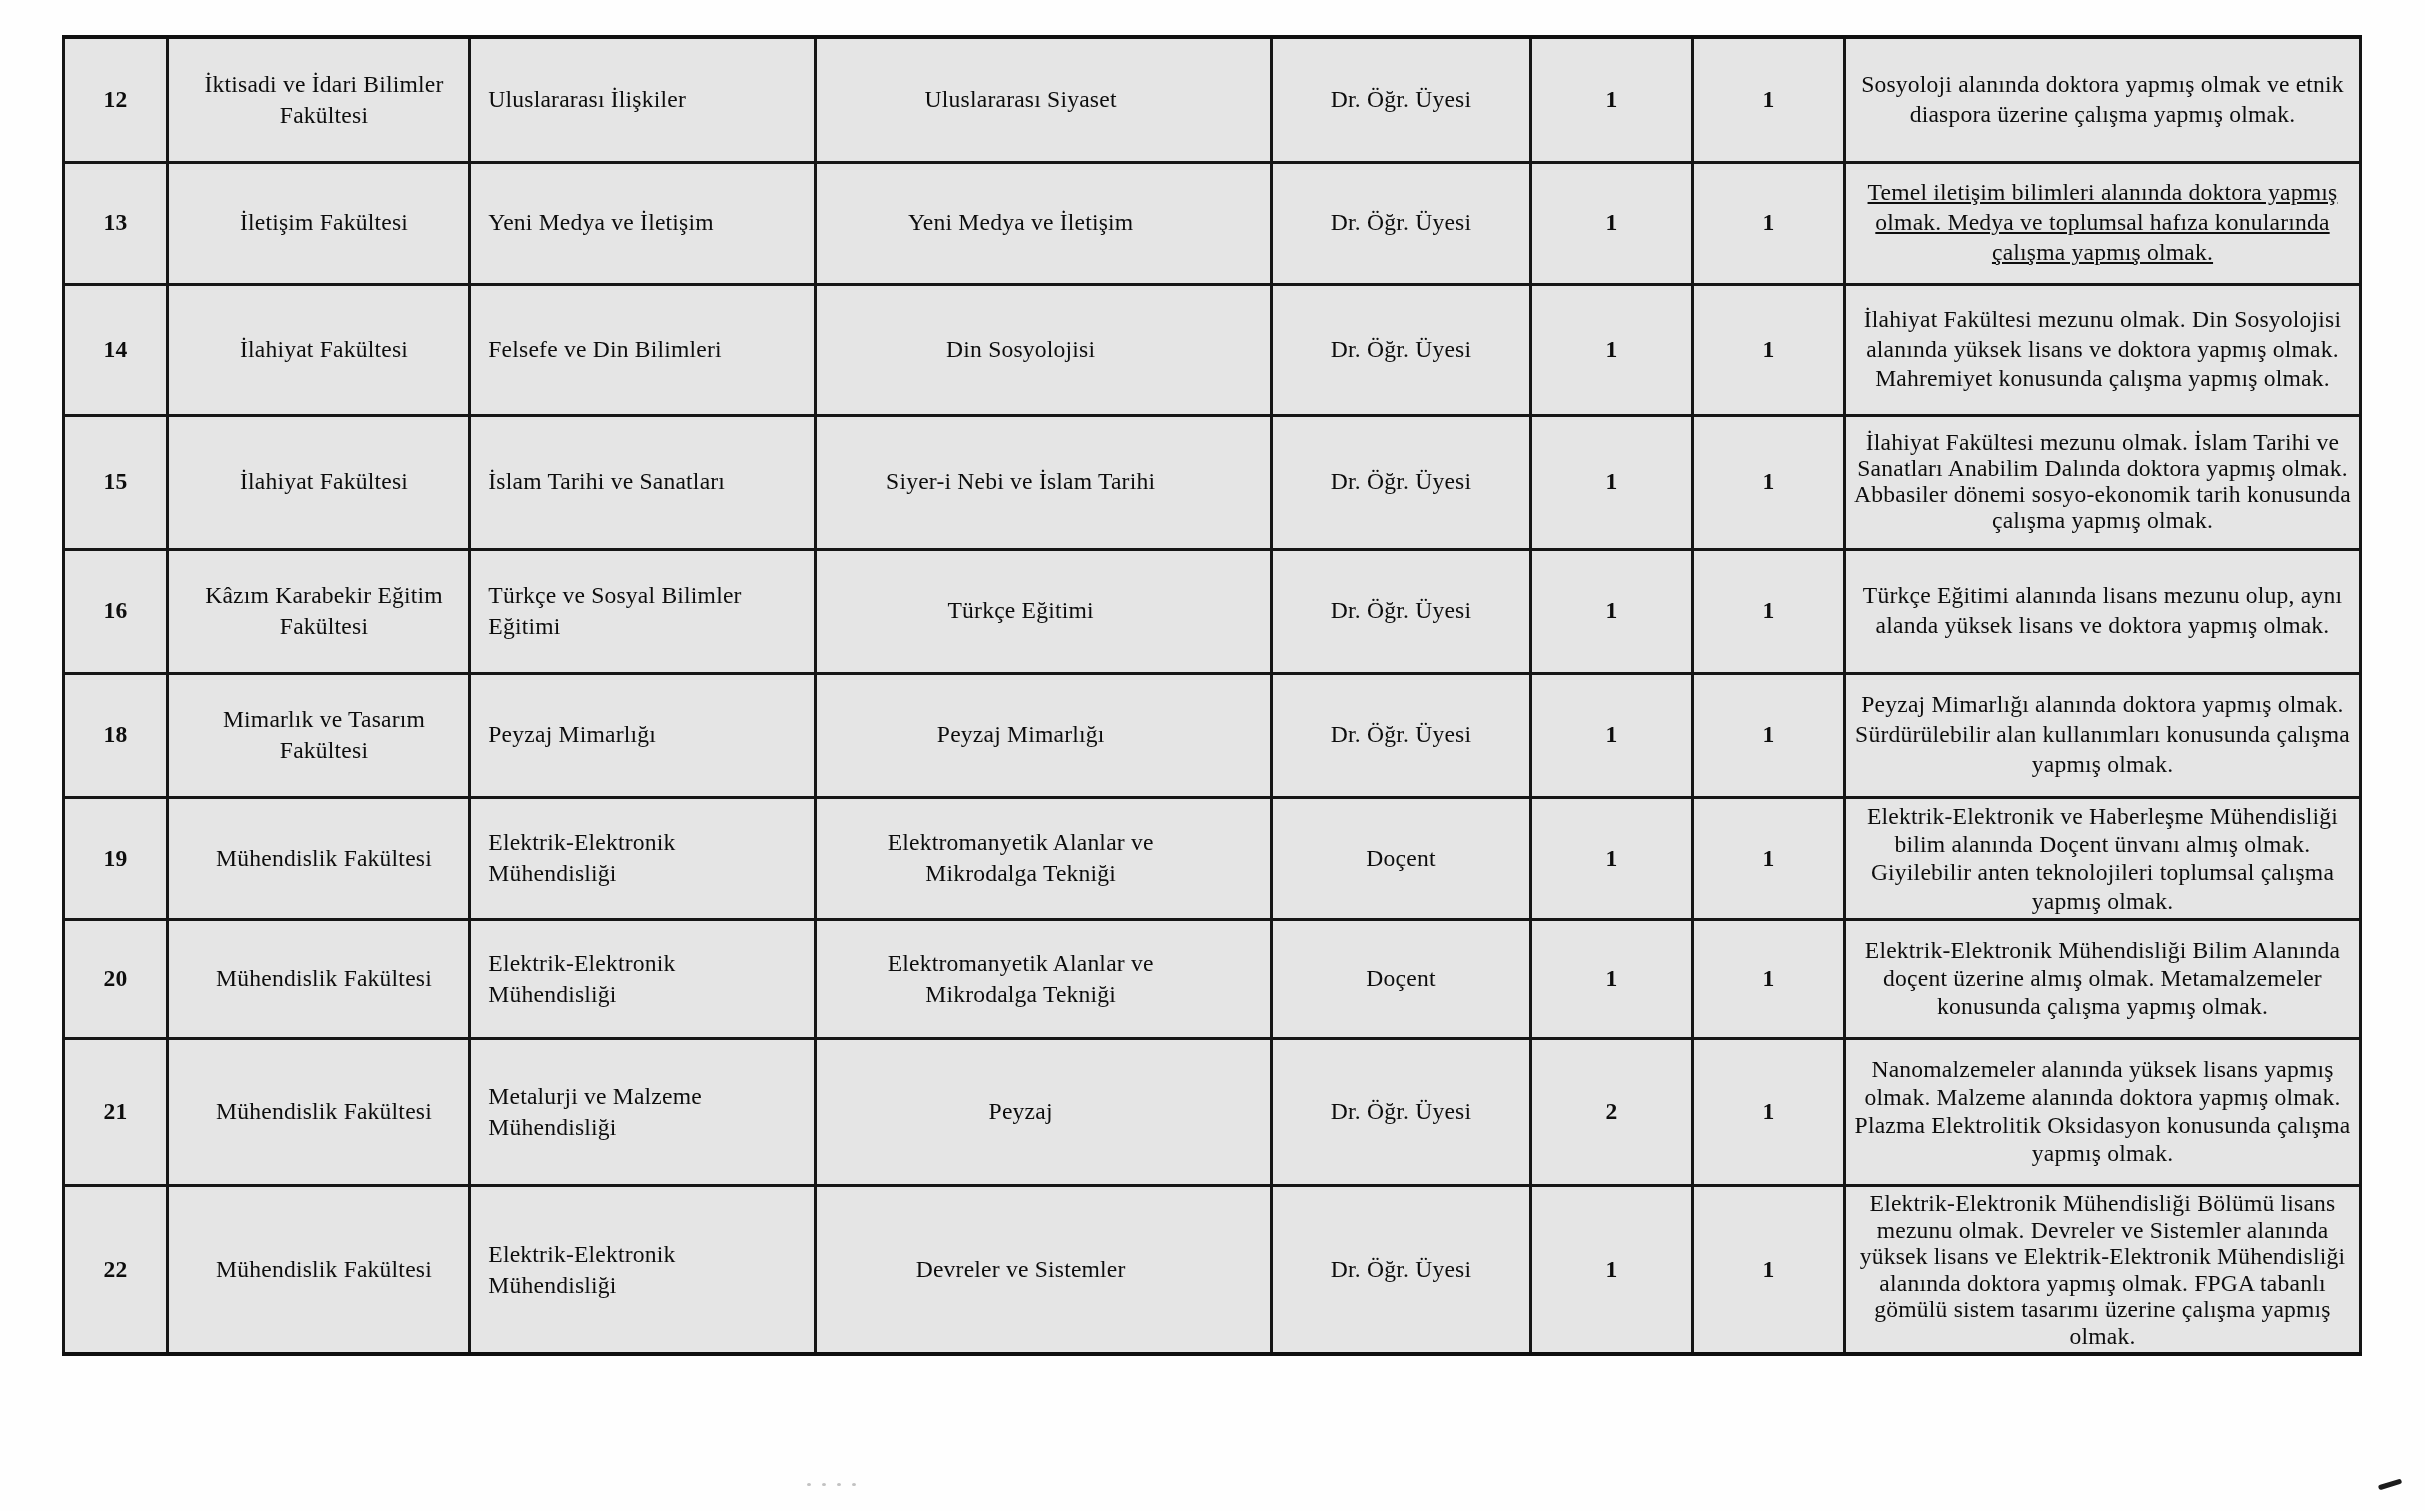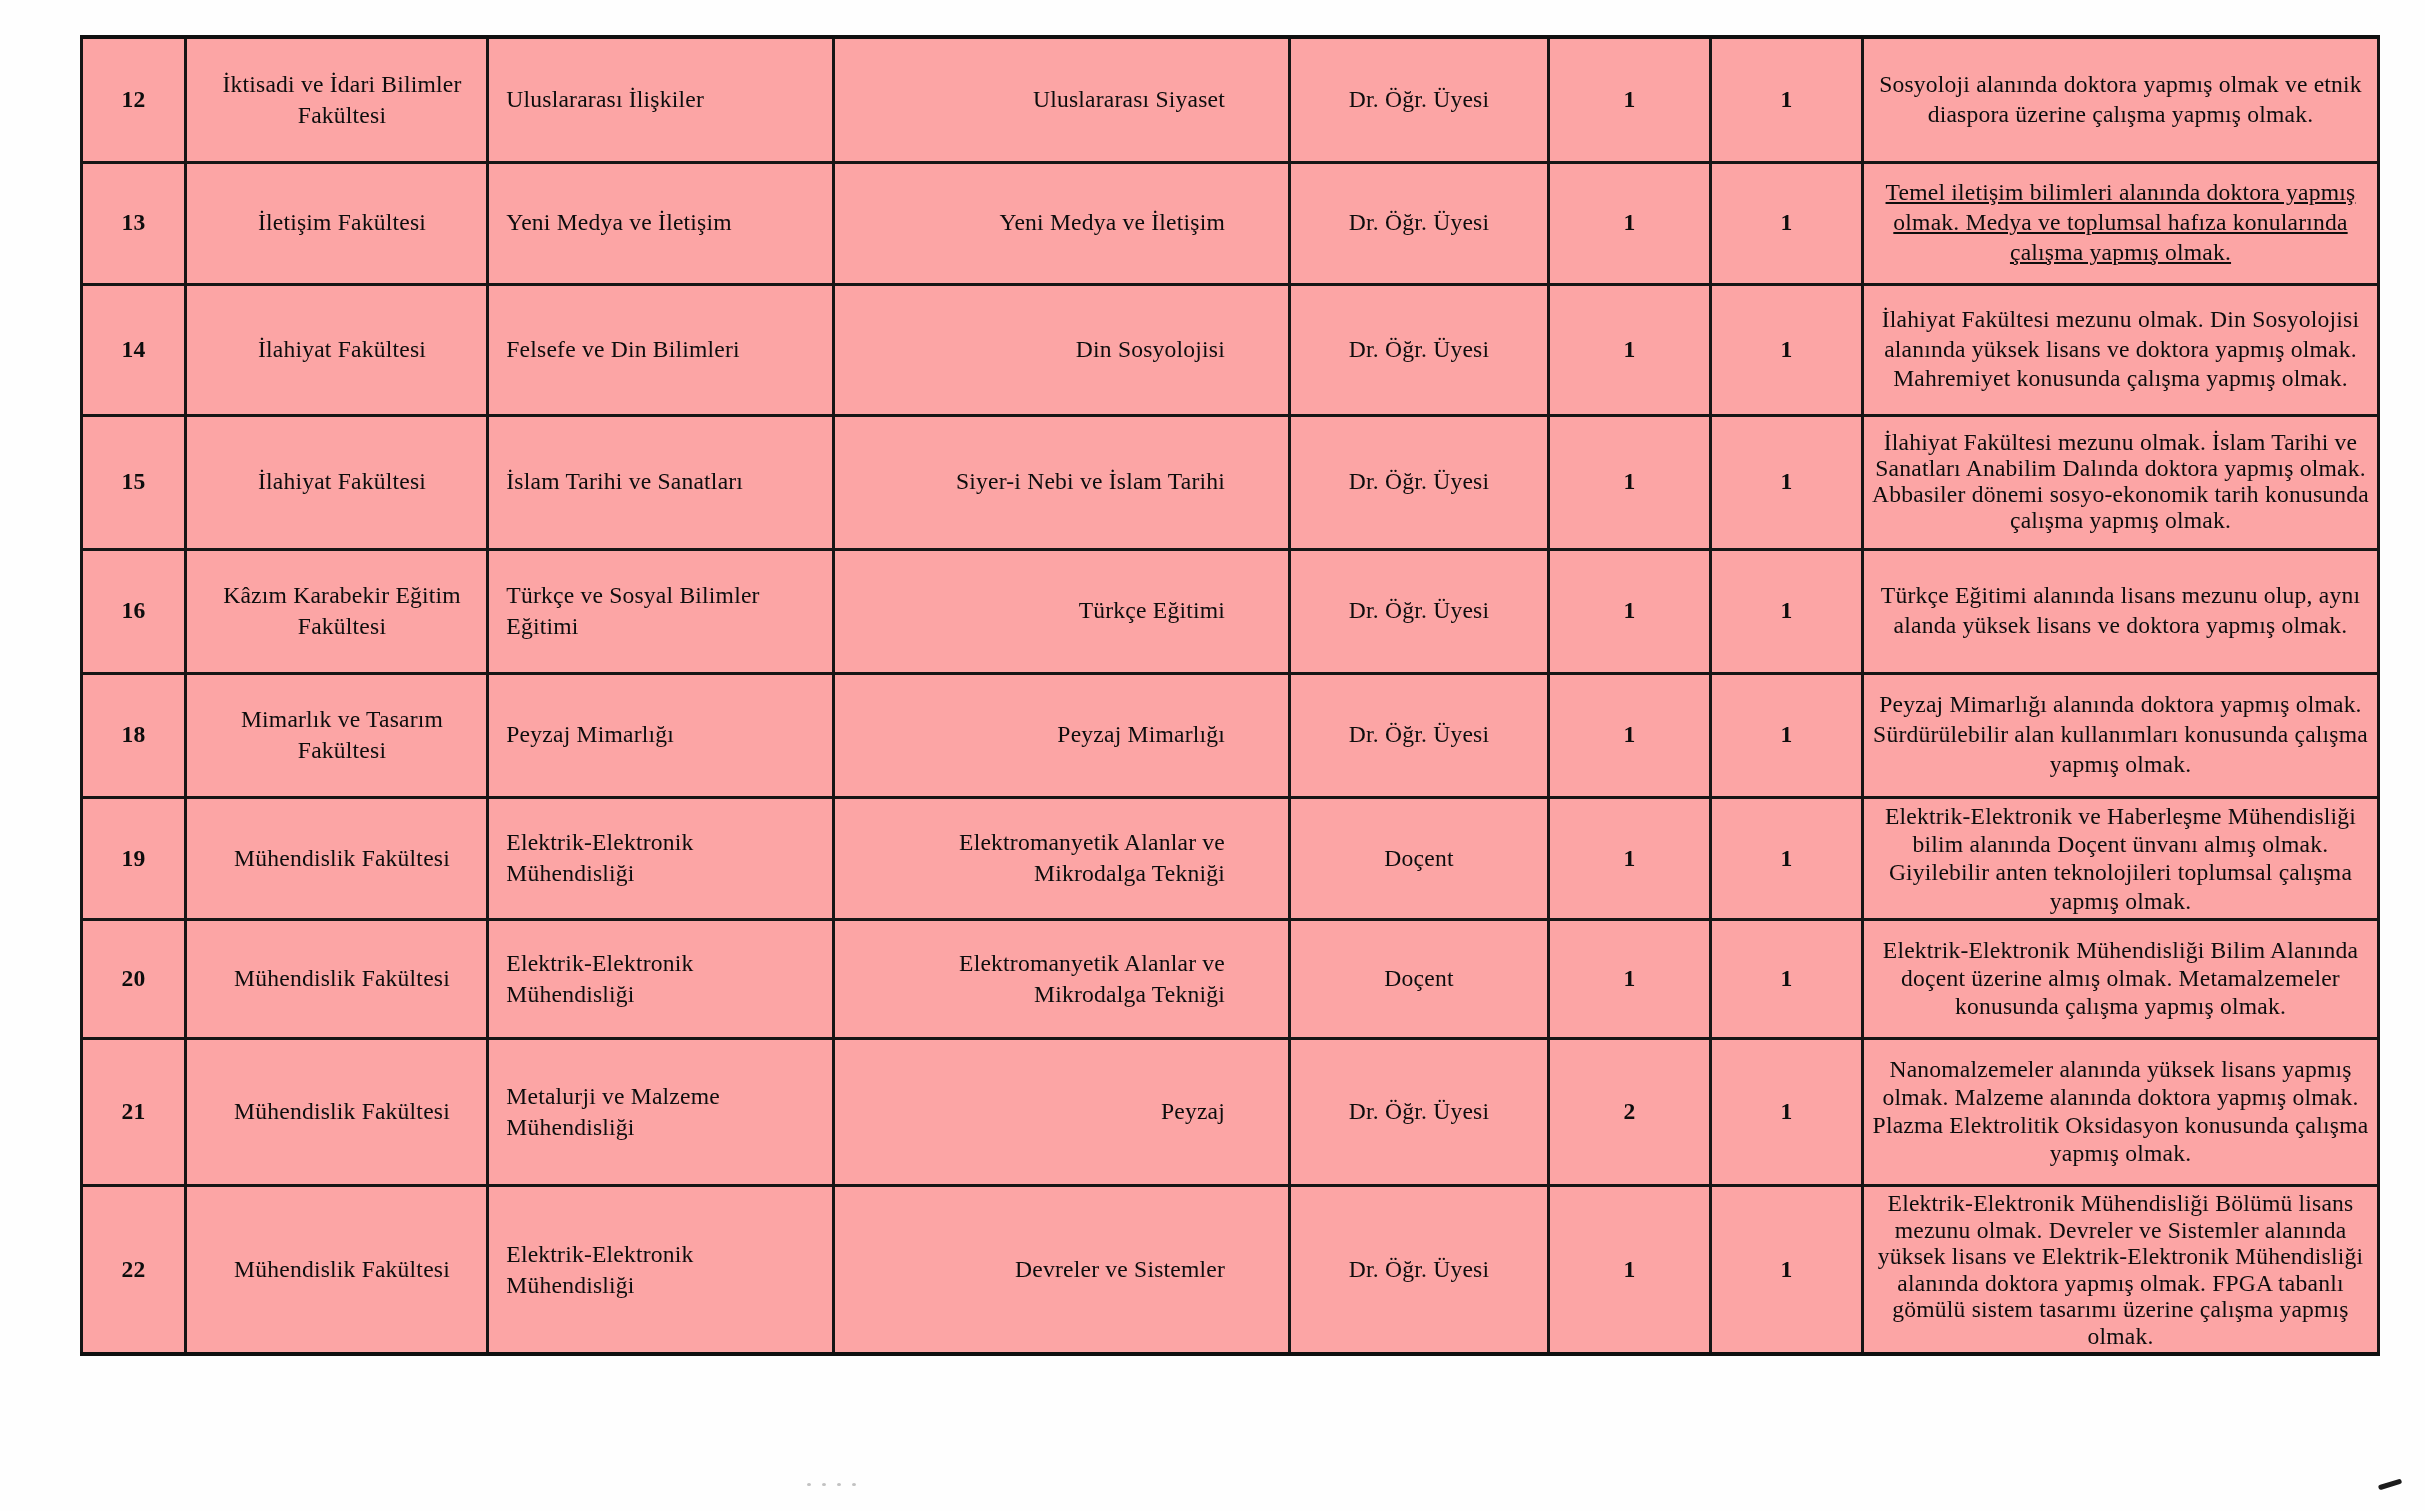--- a/index.html
+++ b/index.html
@@ -12,26 +12,26 @@
     color: #0d0d0d;
     overflow: hidden;
   }
   .page {
     position: relative;
     width: 2426px;
     height: 1512px;
   }
   table.positions {
     position: absolute;
-    left: 80px;
+    left: 62px;
     top: 35px;
     width: 2297px;
     border-collapse: collapse;
     table-layout: fixed;
-    background: #fca5a5;
+    background: #e5e5e5;
   }
   table.positions, table.positions td {
     border: 3.1px solid #161616;
   }
   table.positions { border-width: 4.7px 3.9px 4.7px 3.9px; border-color: #101010; }
   table.positions td {
     border-top-width: 3.9px;
     border-bottom-width: 3.9px;
     vertical-align: middle;
     font-size: 23.6px;
@@ -39,21 +39,21 @@
     letter-spacing: 0.2px;
     overflow: hidden;
   }
   td.no {
     text-align: center;
     font-weight: 700;
     font-size: 24.4px;
   }
   td.faculty   { text-align: center; padding: 3.1px 4.7px 3.1px 15.7px; }
   td.department{ text-align: left; padding: 3.1px 4.7px 3.1px 17.3px; }
-  td.program   { text-align: right; padding: 3.1px 63px 3.1px 17.3px; }
+  td.program   { text-align: center; padding: 3.1px 63px 3.1px 17.3px; }
   td.title     { text-align: center; padding: 3.1px 6.3px; }
   td.count {
     text-align: center;
     font-weight: 700;
     font-size: 24.4px;
   }
   td.desc {
     text-align: center;
     font-size: 24.4px;
     padding: 3.1px 6.3px;

